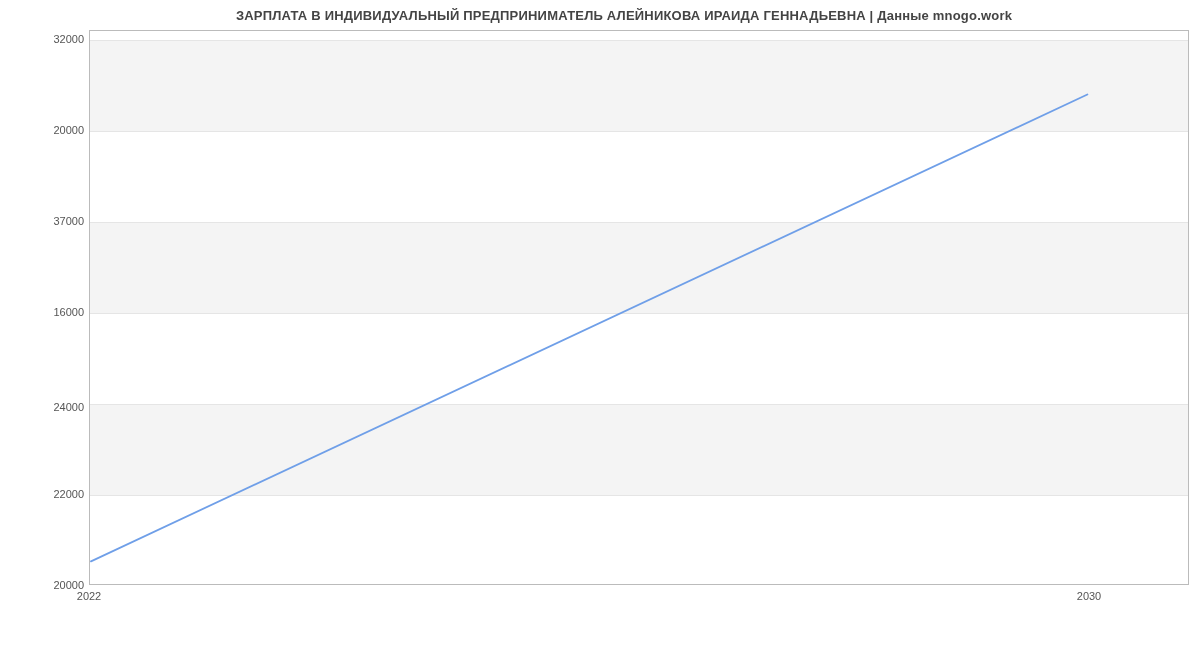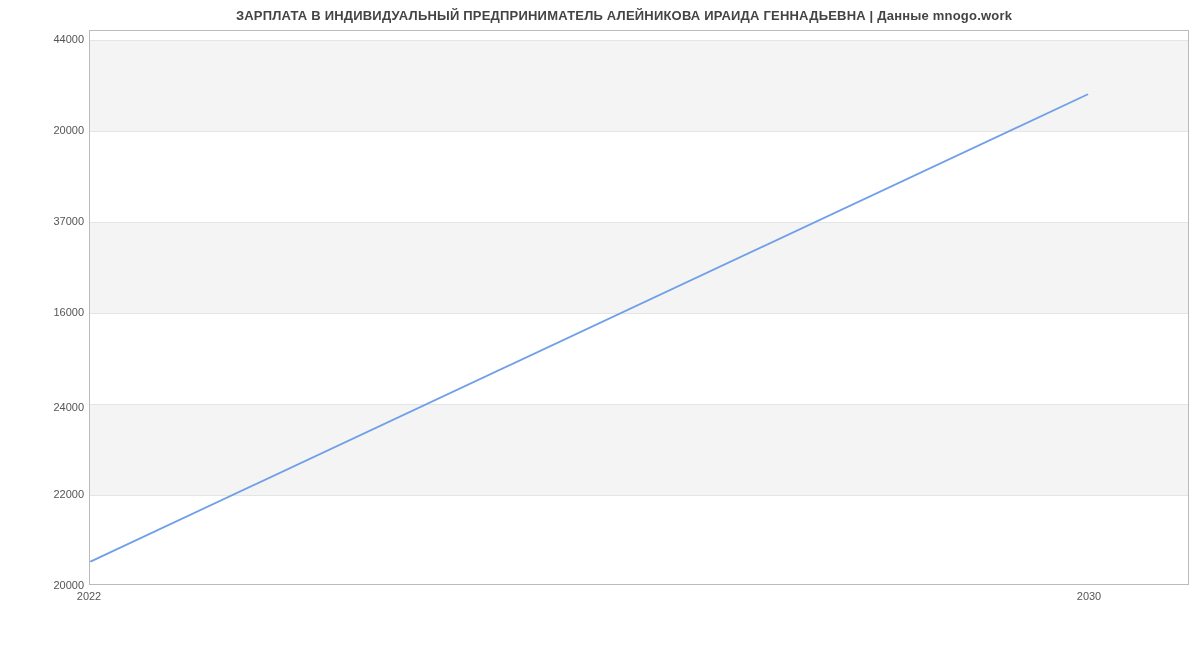--- a/index.html
+++ b/index.html
@@ -101,16 +101,16 @@
       <svg class="line-layer" id="svg-layer" viewBox="0 0 1100 555">
         <path d="M0.00 532.25 L1000.00 63.69" class="series-line" stroke="#6f9fe8"></path>
       </svg>
   </div>
 <div class="ytick" style="top: 585px; text-align: right;">20000</div>
     <div class="ytick" style="top: 494.016px; text-align: right;">22000</div>
     <div class="ytick" style="top: 407px;">24000</div>
     <div class="ytick" style="top: 312.049px;">16000</div>
     <div class="ytick" style="top: 221.066px;">37000</div>
     <div class="ytick" style="top: 130.082px;">20000</div>
-    <div class="ytick" style="top: 39.0984px;">44000</div>
+    <div class="ytick" style="top: 39.0984px;">32000</div>
     <div class="xtick" style="left: 65px;">2022</div>
     <div class="xtick" style="left: 1065px;">2030</div>
   </div>
 
 </body></html>

